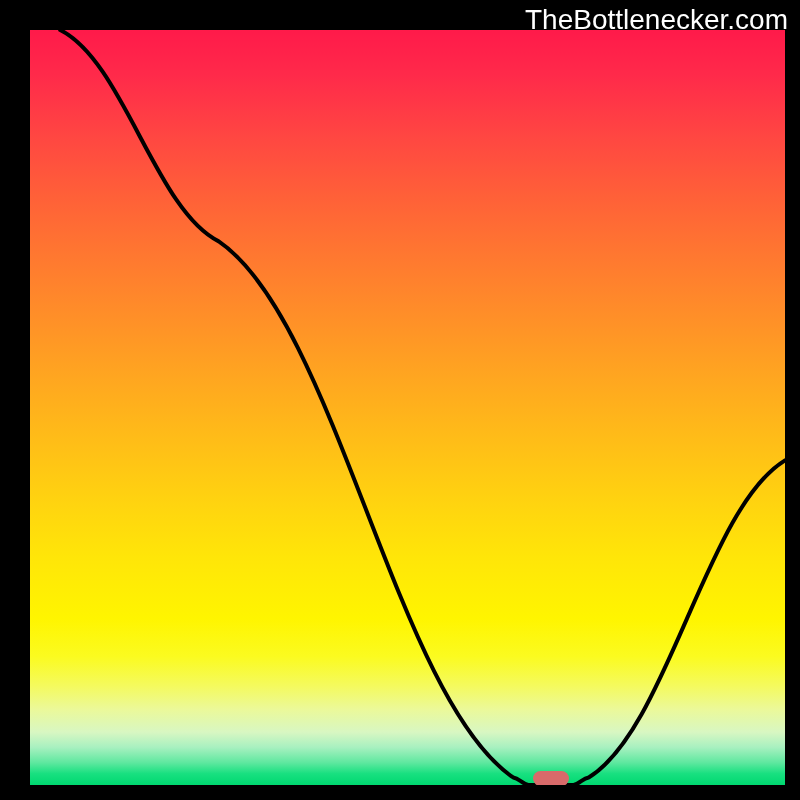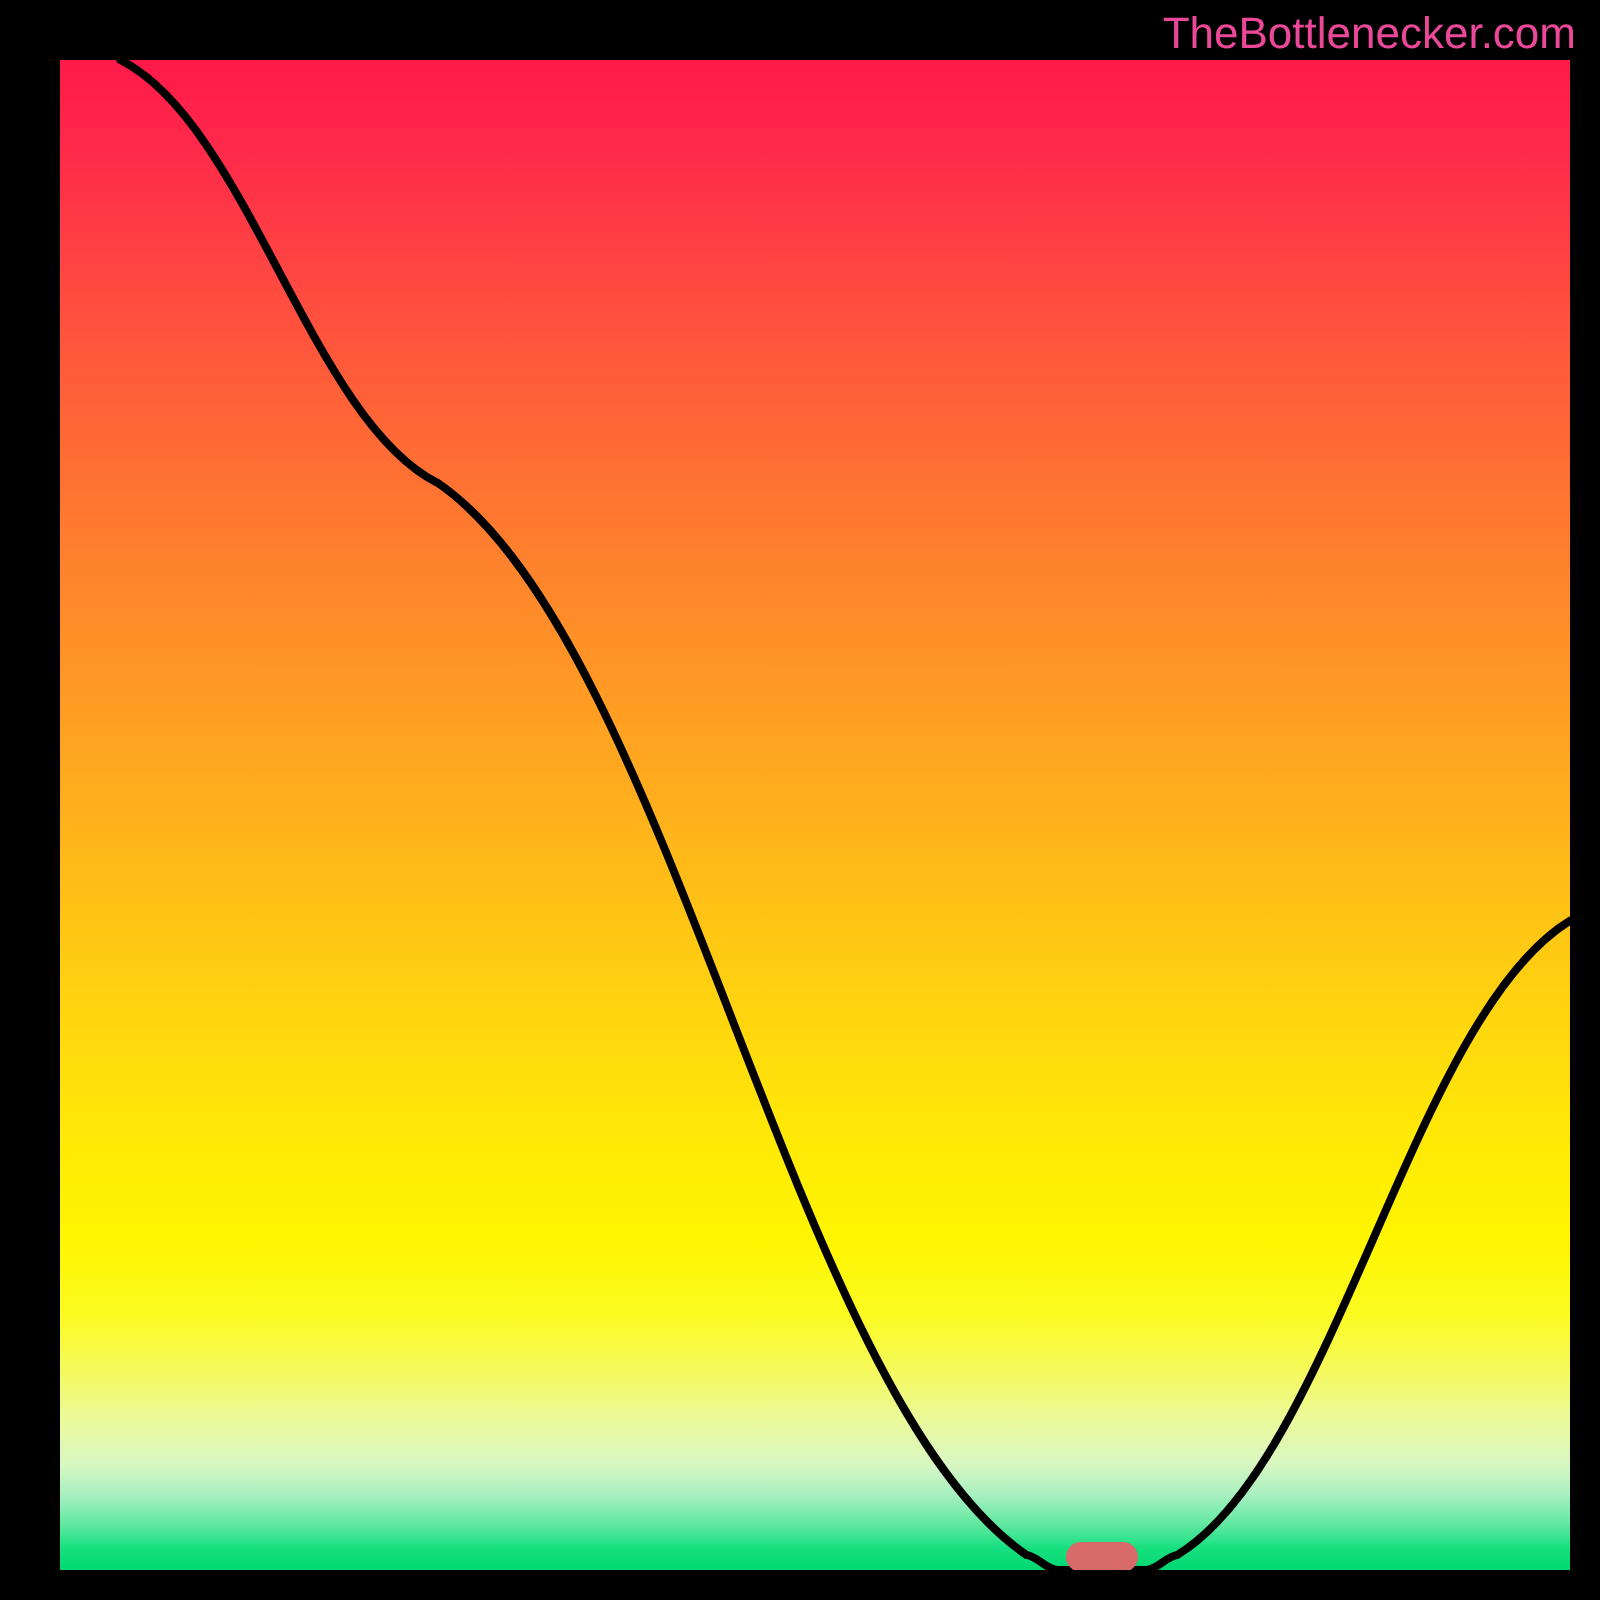--- a/index.html
+++ b/index.html
@@ -14,22 +14,22 @@
   .container {
     width: 800px;
     height: 800px;
     background: #000;
     position: relative;
   }
   .watermark {
     position: absolute;
     top: 4px;
     right: 12px;
-    color: #ec4899;
-    font-size: 22px;
+    color: #ffffff;
+    font-size: 28px;
     font-weight: 500;
     z-index: 10;
   }
   .plot-area {
     position: absolute;
     left: 30px;
     top: 30px;
     width: 755px;
     height: 755px;
     overflow: hidden;

